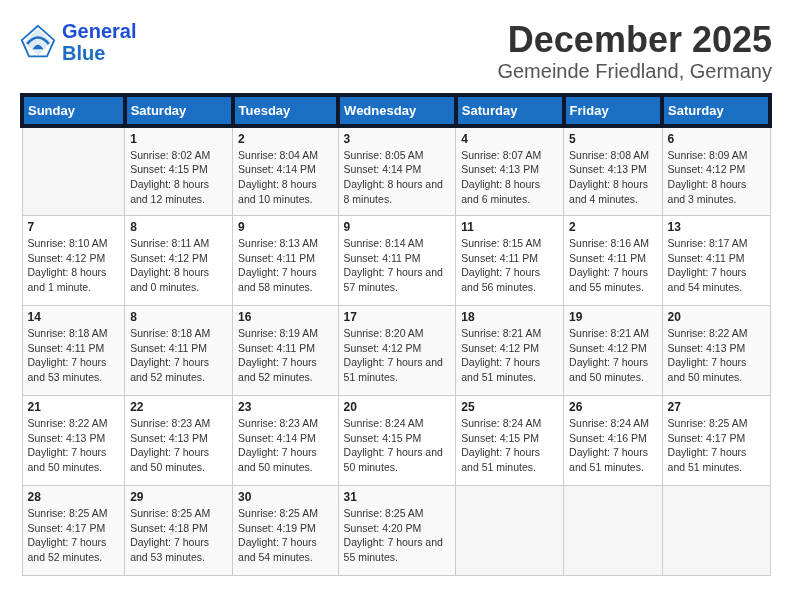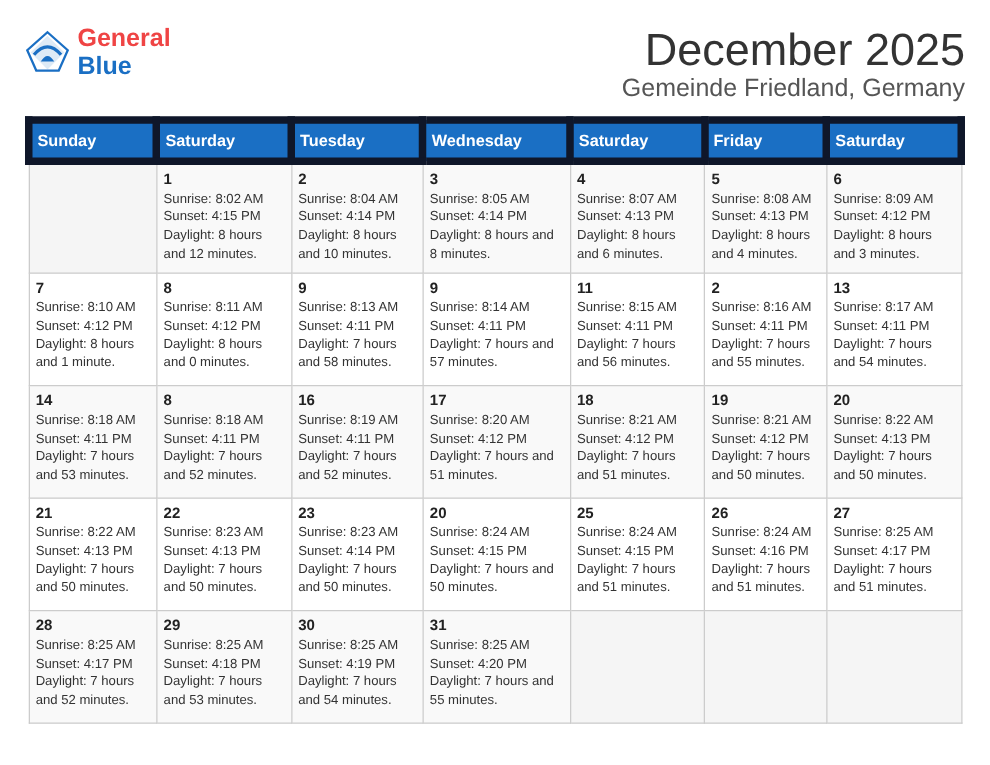--- a/index.html
+++ b/index.html
@@ -19,52 +19,52 @@
     .logo {
       display: flex;
       align-items: center;
       gap: 6px;
     }
     .logo-text {
       font-size: 20px;
       font-weight: bold;
       line-height: 1.1;
     }
-    .logo-general { color: #ef4444; text-align: center; }
+    .logo-general { color: #1d4ed8; text-align: center; }
     .logo-blue { color: #1a6fc4; }
     .logo-icon {
       width: 36px;
       height: 36px;
     }
     .title-block {
       text-align: right;
     }
     .month-title {
       font-size: 36px;
-      font-weight: normal;
+      font-weight: bold;
       color: #333;
       line-height: 1.1;
     }
     .subtitle {
       font-size: 20px;
       color: #555;
     }
     table {
       width: 100%;
       border-collapse: collapse;
       font-size: 11px;
     }
     thead tr th {
       background-color: #1a6fc4;
       color: #fff;
       padding: 6px 4px;
       text-align: left;
       font-size: 13px;
       font-weight: bold;
-      border: 6px solid #0f172a;
+      border: 4px solid #0f172a;
       margin-top: 32px;
     }
     tbody tr td {
       border: 1px solid #ccc;
       vertical-align: top;
       padding: 4px 5px;
       min-height: 80px;
       height: 90px;
       background: #fff;
     }

